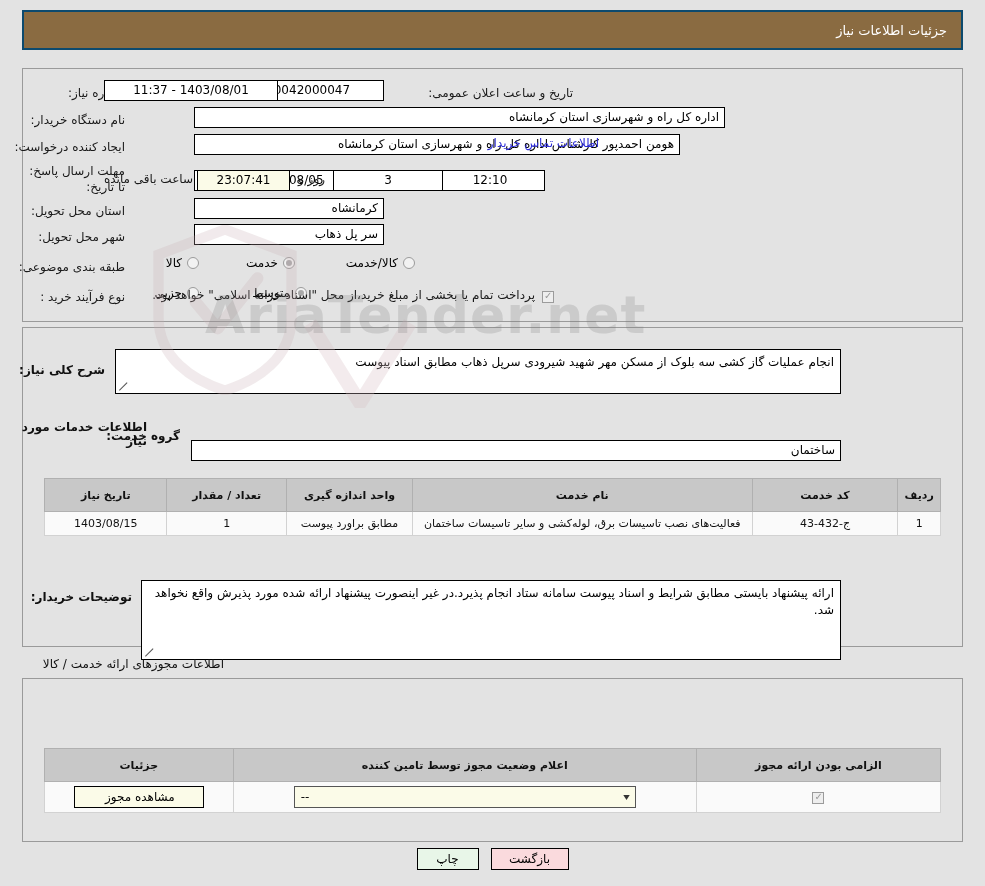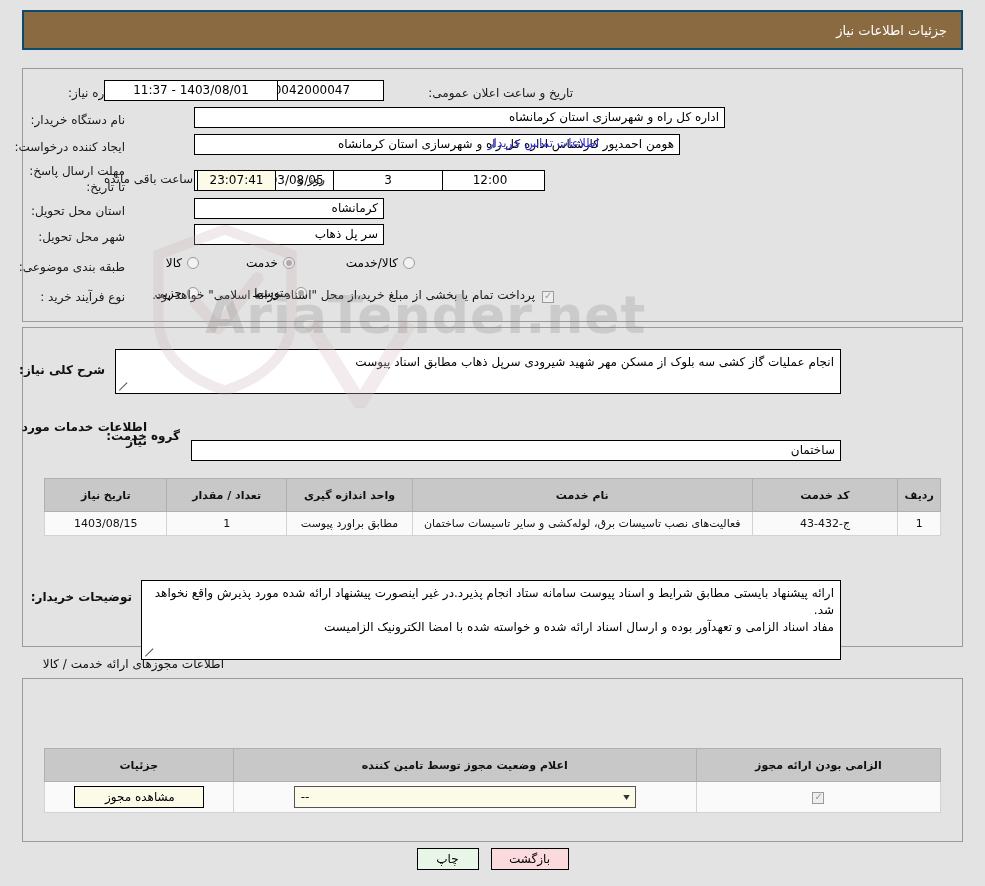--- a/index.html
+++ b/index.html
@@ -301,25 +301,25 @@
   <span class="lbl">ایجاد کننده درخواست:</span>
 </div>
 <div class="fld txt-right" style="position:absolute; right:305px; top:134px; width:486px; z-index:3;">هومن احمدپور کارشناس اداره کل راه و شهرسازی استان کرمانشاه</div>
 <span class="link" style="position:absolute; right:386px; top:136px; z-index:4;">اطلاعات تماس خریدار</span>
 
 <div class="row" style="right:860px; top:163px; width:100px; z-index:3; height:auto; display:block; text-align:right;">
   <div class="lbl" style="white-space:normal; line-height:16px;">مهلت ارسال پاسخ: تا تاریخ:</div>
 </div>
 <div class="fld" style="position:absolute; right:601px; top:170px; width:190px; z-index:3;">1403/08/05</div>
 <span class="lbl" style="position:absolute; right:560px; top:172px; z-index:3;">ساعت</span>
-<div class="fld" style="position:absolute; right:440px; top:170px; width:110px; z-index:3;">12:00</div>
+<div class="fld" style="position:absolute; right:440px; top:170px; width:110px; z-index:3;">12:10</div>
 
 <div class="fld" style="position:absolute; left:333px; top:170px; width:110px; z-index:3;">3</div>
 <span class="lbl" style="position:absolute; left:298px; top:172px; z-index:3;">روز و</span>
-<div class="fld yellow" style="position:absolute; left:197px; top:170px; width:79px; z-index:3;">23:07:41</div>
+<div class="fld yellow" style="position:absolute; left:197px; top:170px; width:93px; z-index:3;">23:07:41</div>
 <span class="lbl" style="position:absolute; left:104px; top:172px; z-index:3;">ساعت باقی مانده</span>
 
 <div class="row" style="right:860px; top:200px; z-index:3;">
   <span class="lbl">استان محل تحویل:</span>
 </div>
 <div class="fld txt-right" style="position:absolute; right:601px; top:198px; width:190px; z-index:3;">کرمانشاه</div>
 
 <div class="row" style="right:860px; top:226px; z-index:3;">
   <span class="lbl">شهر محل تحویل:</span>
 </div>
@@ -387,21 +387,20 @@
       <td>مطابق براورد پیوست</td>
       <td>1</td>
       <td>1403/08/15</td>
     </tr>
   </tbody>
 </table>
 
 <span class="sec-head" style="right:853px; top:590px; z-index:3;">توضیحات خریدار:</span>
 <div class="ta" style="right:144px; top:580px; width:700px; height:80px; z-index:3;">
   <div>ارائه پیشنهاد بایستی مطابق شرایط و اسناد پیوست سامانه ستاد انجام پذیرد.در غیر اینصورت پیشنهاد ارائه شده مورد پذیرش واقع نخواهد شد.</div>
-  <div>مفاد اسناد الزامی و تعهدآور بوده و ارسال اسناد ارائه شده و خواسته شده با امضا الکترونیک الزامیست</div>
   <span class="grip"></span>
 </div>
 
 <span class="sec-head" style="position:absolute; right:761px; top:657px; z-index:3; font-weight:normal;">اطلاعات مجوزهای ارائه خدمت / کالا</span>
 
 <div class="panel" id="panel-bot"></div>
 
 <table class="grid" style="right:44px; top:748px; width:897px; z-index:3;">
   <thead>
     <tr>

